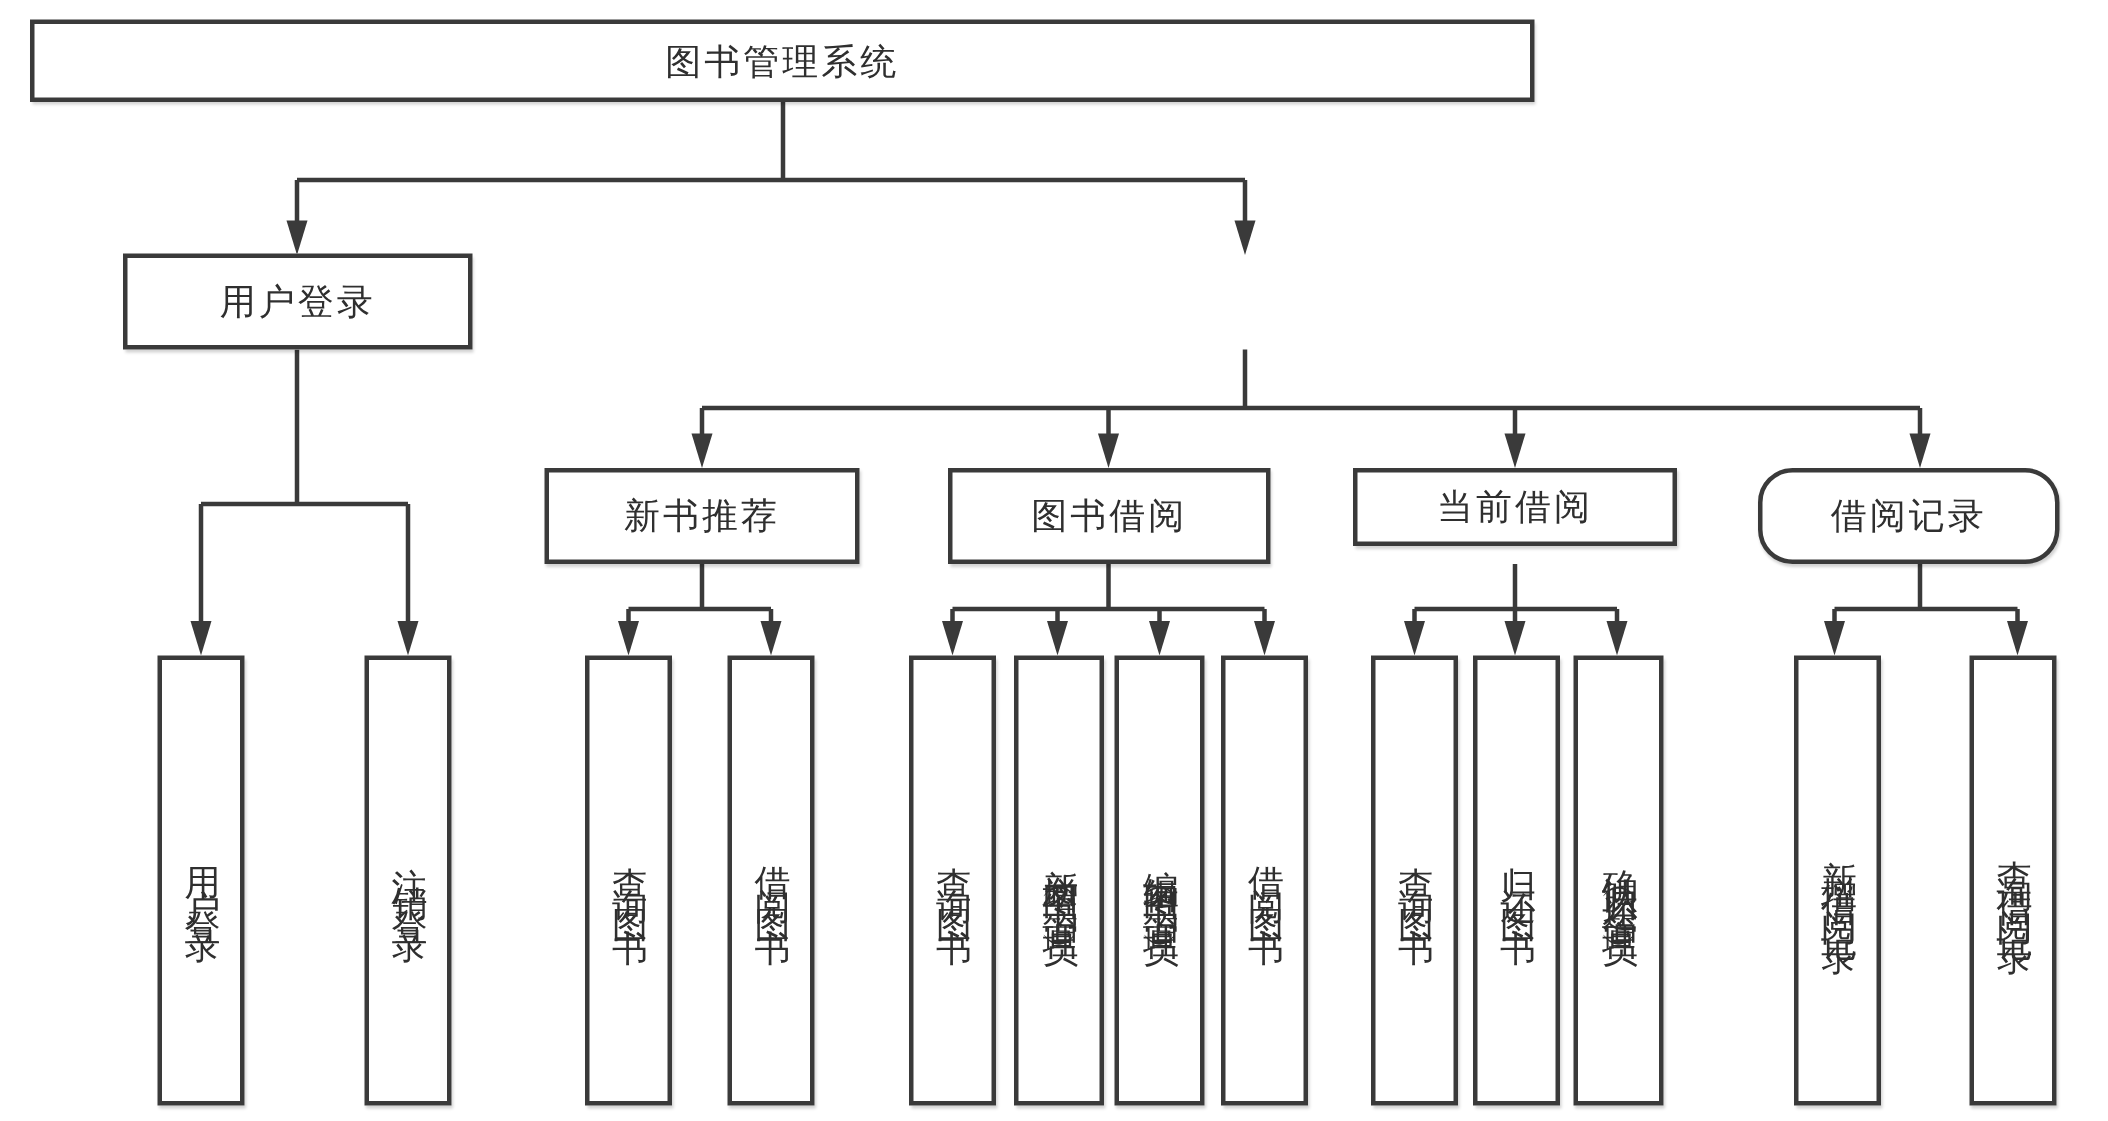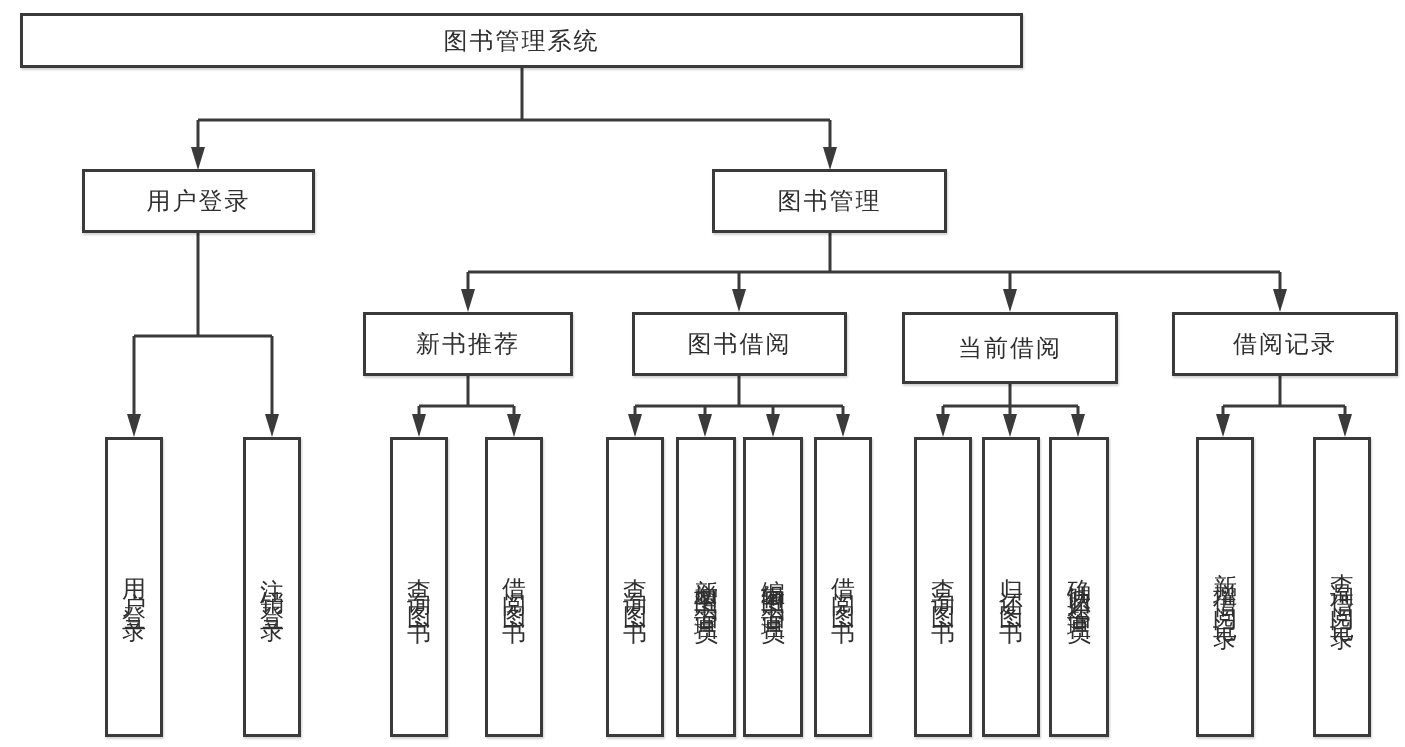--- a/index.html
+++ b/index.html
@@ -106,34 +106,31 @@
     </g>
   </svg>
 
   <div class="hbox" style="left:20px; top:13px; width:1003px; height:55px;">
     <span class="label">图书管理系统</span>
   </div>
 
   <div class="hbox" style="left:82px; top:169px; width:233px; height:64px;">
     <span class="label">用户登录</span>
   </div>
-  <div class="hbox" style="left:712px; top:169px; width:235px; height:64px;">
-    <span class="label">图书管理</span>
-  </div>
 
   <div class="hbox" style="left:632px; top:312px; width:215px; height:64px;">
     <span class="label">图书借阅</span>
   </div>
   <div class="hbox" style="left:363px; top:312px; width:210px; height:64px;">
     <span class="label">新书推荐</span>
   </div>
-  <div class="hbox" style="left:902px; top:312px; width:216px; height:72px;">
+  <div class="hbox" style="left:902px; top:312px; width:216px; height:52px;">
     <span class="label">当前借阅</span>
   </div>
-  <div class="hbox" style="left:1172px; top:312px; width:226px; height:64px;">
+  <div class="hbox" style="left:1172px; top:312px; width:201px; height:64px;border-radius:23px;">
     <span class="label">借阅记录</span>
   </div>
 
   <div class="vbox" style="left:105px; top:437px; width:58px; height:300px;">
     <span class="vtext sp-loose">用户登录</span>
   </div>
   <div class="vbox" style="left:243px; top:437px; width:58px; height:300px;">
     <span class="vtext sp-loose">注销登录</span>
   </div>
 

